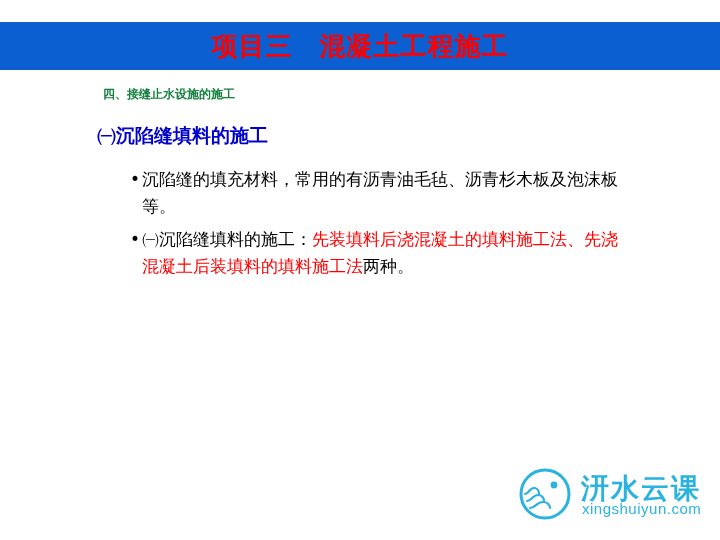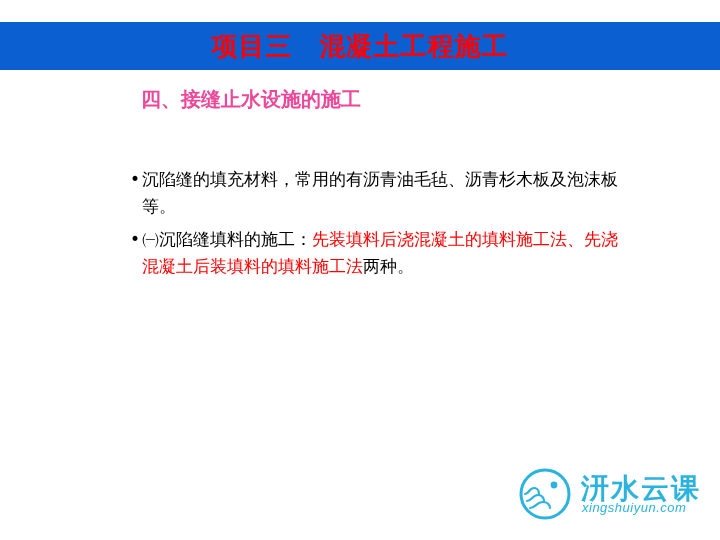--- a/index.html
+++ b/index.html
@@ -43,26 +43,25 @@
     font-size: 26px;
     font-weight: bold;
     font-family: "DejaVu Sans", "Liberation Sans", sans-serif;
     letter-spacing: 1px;
     white-space: pre;
   }
   .heading-1 {
     position: absolute;
     left: 103px;
     top: 86px;
-    color: #ec4899;
-    font-size: 20px;
+    color: #15803d;
+    font-size: 12px;
     font-weight: bold;
     font-family: "DejaVu Sans", "Liberation Sans", sans-serif;
     white-space: pre;
-    margin-left: 38px;
   }
   .heading-2 {
     position: absolute;
     left: 97px;
     top: 123px;
     color: #0000CC;
     font-size: 19px;
     font-weight: bold;
     font-family: "DejaVu Sans", "Liberation Sans", sans-serif;
     white-space: pre;
@@ -116,36 +115,36 @@
     font-weight: bold;
     font-family: "DejaVu Sans", "Liberation Sans", sans-serif;
     letter-spacing: 2px;
     white-space: pre;
   }
   .logo-sub {
     position: absolute;
     left: 63px;
     top: 34px;
     color: #2BB3E0;
-    font-size: 13px;
+    font-size: 15px;
     font-family: "Liberation Sans", sans-serif;
     letter-spacing: 0.5px;
     white-space: pre;
-    font-style: italic;
   }
 </style>
 </head>
 <body>
 
 <div class="slide">
 
   <div class="title-bar"></div>
   <div class="title-text">项目三　混凝土工程施工</div>
 
   <div class="heading-1">四、接缝止水设施的施工</div>
+  <div class="heading-2">㈠沉陷缝填料的施工</div>
 
   <div class="bullets">
 
     <div class="bullet-item">
       <span class="dot">•</span>
       <span>沉陷缝的填充材料，常用的有沥青油毛毡、沥青杉木板及泡沫板等。</span>
     </div>
 
     <div class="bullet-item">
       <span class="dot">•</span>

